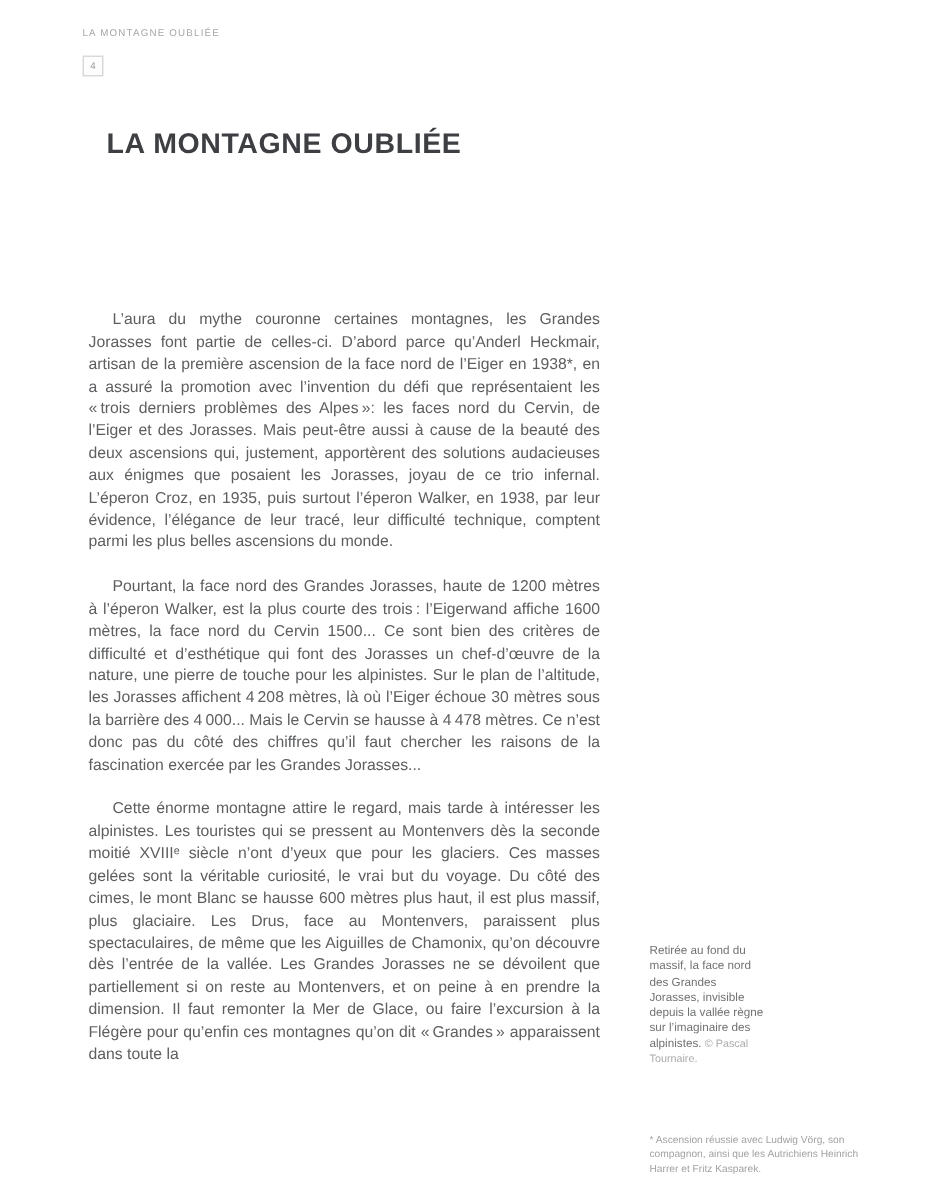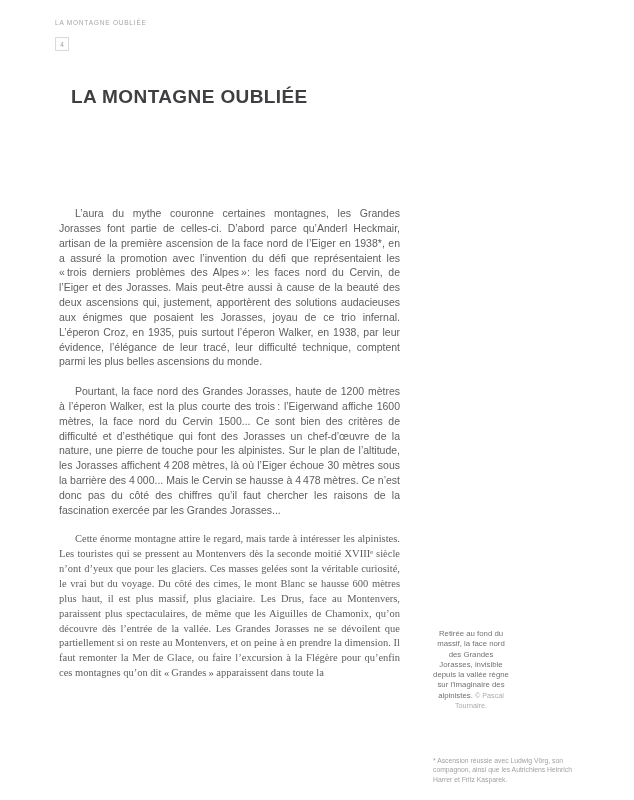--- a/index.html
+++ b/index.html
@@ -43,27 +43,27 @@
     position: absolute; left: 59px; top: 206px;
     width: 341px;
     font-size: 10.5px; line-height: 14.85px;
     text-align: justify;
     color: #5d5e60;
   }
   .body-column p {
     margin: 0 0 14.8px 0;
     text-indent: 16px;
   }
-  .body-column p:last-child { margin-bottom: 10px; font-family: Liberation Serif, serif; }
+  .body-column p:last-child { margin-bottom: 10px; }
   .photo-caption {
     position: absolute; left: 433px; top: 629px;
     width: 76px;
     font-size: 7.8px; line-height: 10.3px;
     color: #717274;
-    text-align: center;
+    text-align: left;
   }
   .photo-caption .credit {
     color: #ababab;
     font-size: 7.2px;
   }
   .footnote {
     position: absolute; left: 433px; top: 756px;
     width: 142px;
     font-size: 6.8px; line-height: 9.4px;
     color: #a2a2a2;

